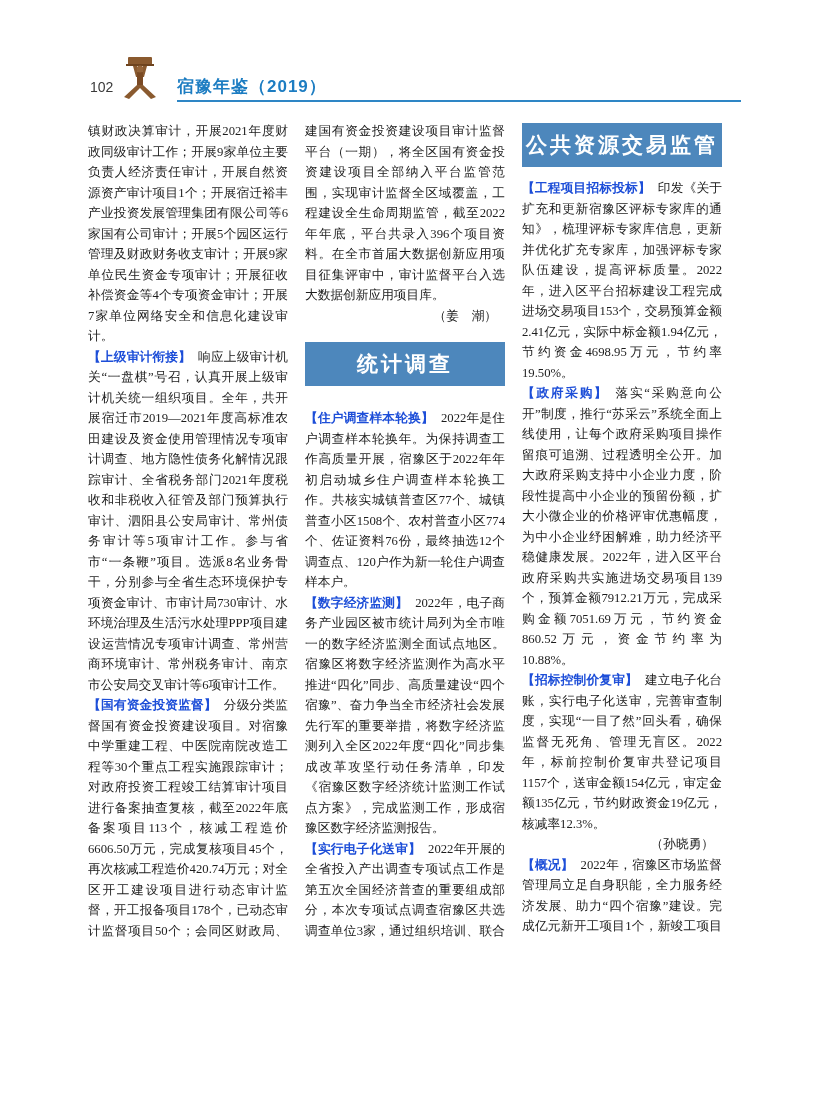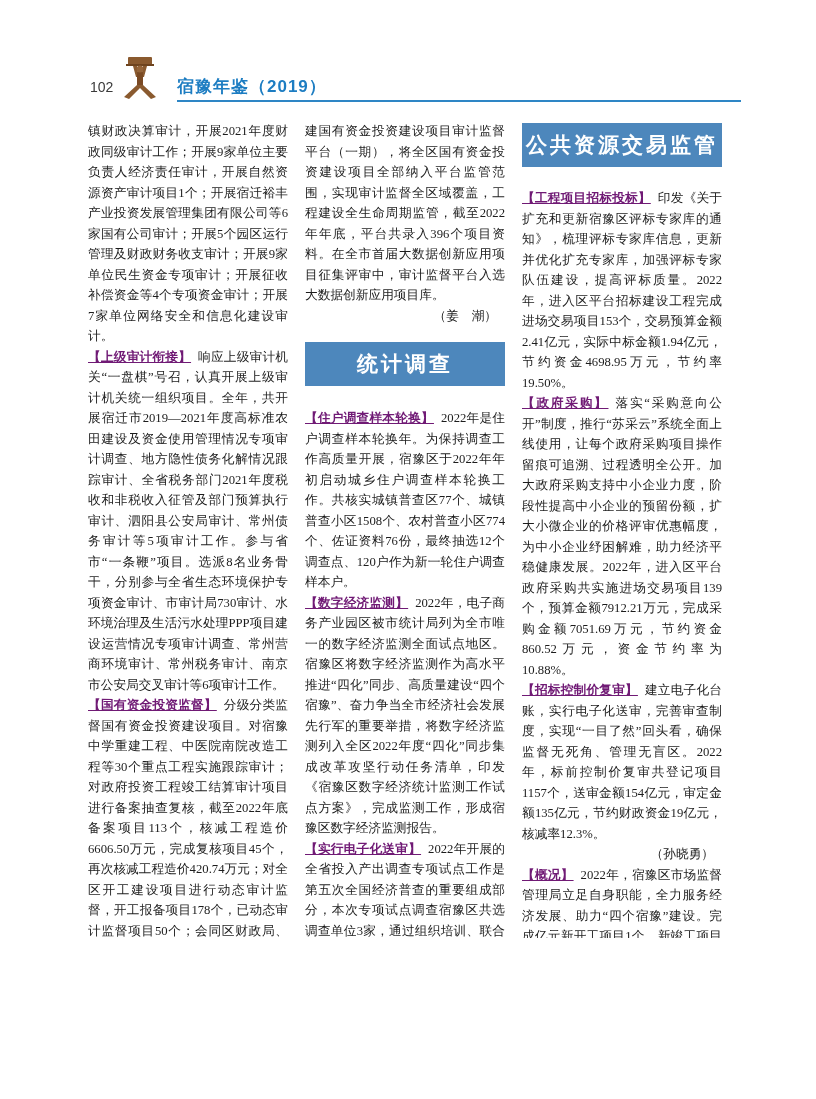--- a/index.html
+++ b/index.html
@@ -34,37 +34,36 @@
   
   .columns {
     position:absolute; left:88px; top:121px;
     width:634px;
     display:flex; gap:17px;
   }
   .col { width:200px; font-size:12.7px; line-height:20.5px; }
   .col p { margin:0; text-align:justify; }
   .entry { margin-top:19px; }
   .entry-label {
-    color:#701a75; font-weight:bold;
+    color:#1d4ed8; font-weight:bold;
     font-family:"Liberation Sans","DejaVu Sans",sans-serif;
     padding-right:7px;
-    text-decoration:underline;
   }
   .p-indent { text-indent:2em; }
   .sig { text-align:right !important; padding-right:8px; }
   .section-box {
     margin:16px 0 22px 0;
     height:44px;
     background:#4d87bc;
     color:#ffffff;
     display:flex; align-items:center; justify-content:center;
     font-family:"Liberation Sans","DejaVu Sans",sans-serif;
     font-weight:bold; font-size:21px; letter-spacing:3px;
   }
-  .section-box.first { margin-top:2px; margin-bottom:21px; }
+  .section-box.first { margin-top:2px; margin-bottom:11px; }
 </style>
 </head>
 <body>
 
 <div class="page">
 
   <div class="page-number">102</div>
   <svg class="logo" viewBox="0 0 48 48">
 
     <rect x="12" y="2" width="24" height="8" rx="1" fill="#8a5a2f"></rect>

